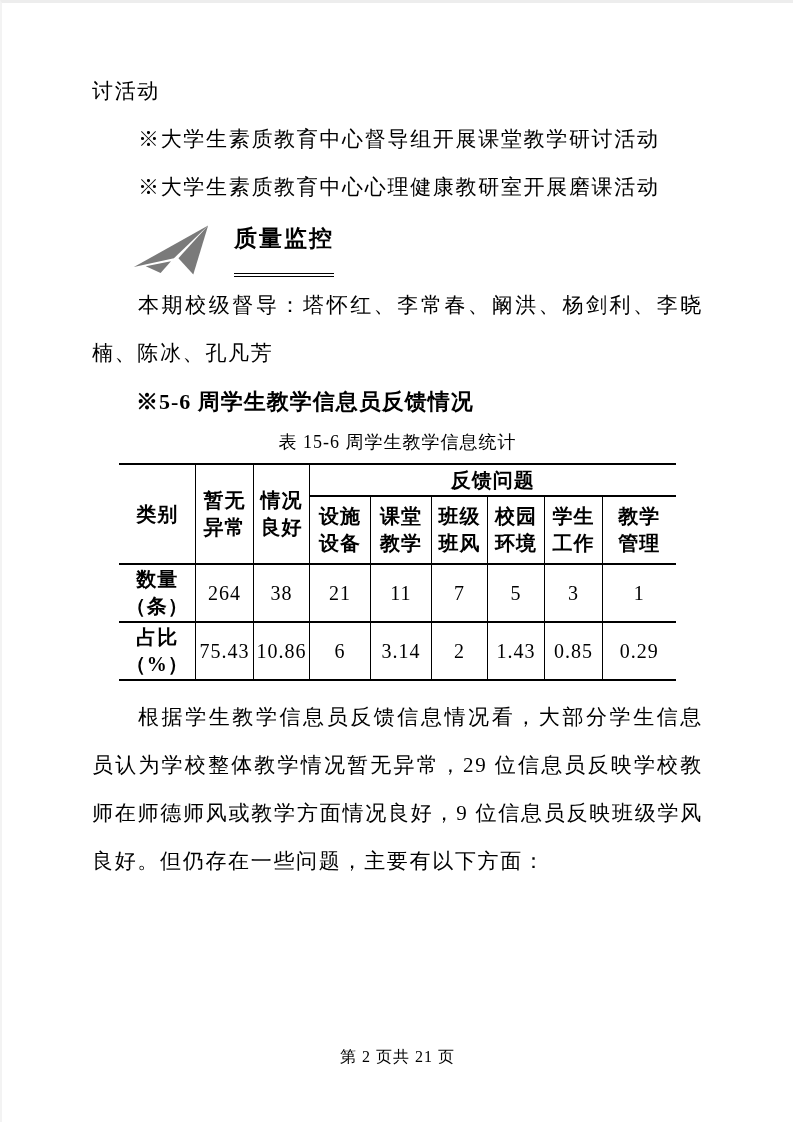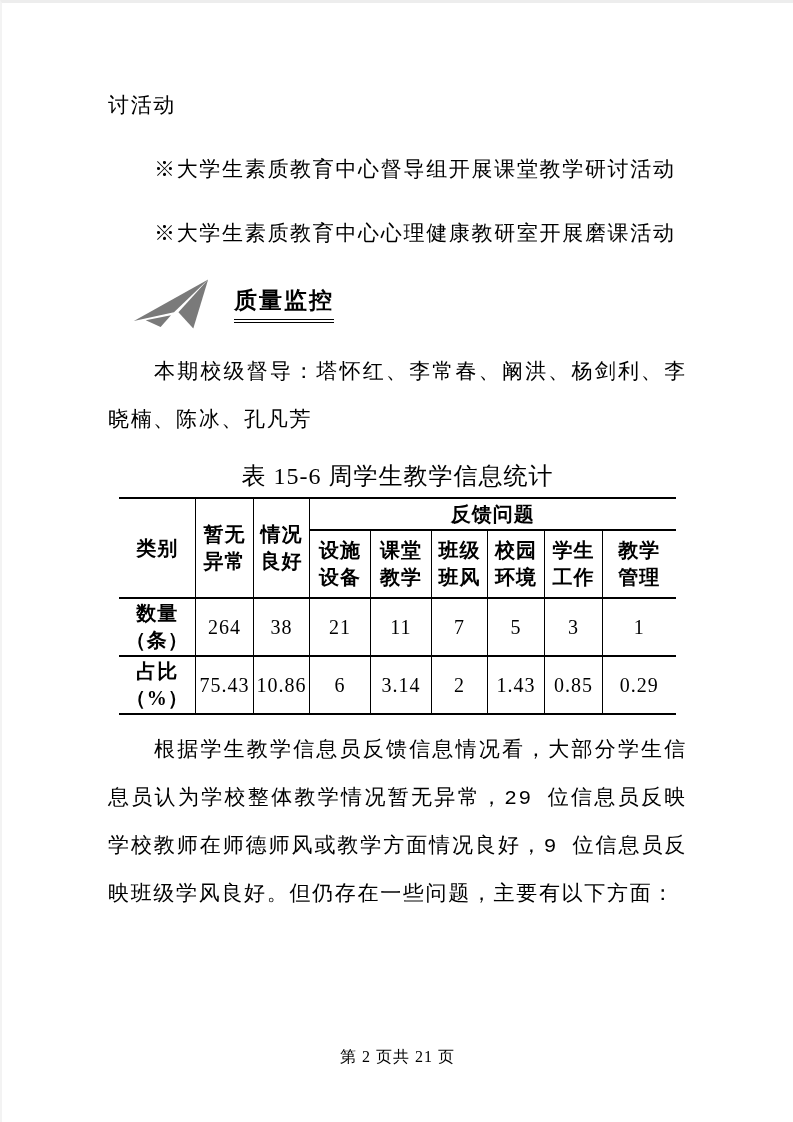--- a/index.html
+++ b/index.html
@@ -18,56 +18,55 @@
   .page {
     box-sizing: border-box;
     padding: 64px 90px 0 90px;
     height: 100%;
   }
   .body-text {
     font-size: 21px;
     line-height: 48px;
     letter-spacing: 0.08em;
     text-align: justify;
-    margin: 16px;
-    font-family: Liberation Mono, monospace;
+    margin: 0;
   }
   .cont-line { text-indent: 0; }
   .bullet-line { text-indent: 46px; text-align: left; }
   .indent2 { text-indent: 46px; }
 
   .section-heading {
     display: flex;
     align-items: center;
     margin: 10px 0 2px 40px;
     height: 58px;
   }
   .plane-icon { width: 78px; height: 52px; flex: 0 0 auto; }
   .section-title {
     margin-left: 24px;
     font-family: "Liberation Sans", "DejaVu Sans", sans-serif;
     font-weight: bold;
     font-size: 23px;
     letter-spacing: 2px;
     border-bottom: 4px double #000;
-    padding-bottom: 3px;
+    padding-bottom: 19px;
   }
 
   .subsection-title {
     font-size: 22px;
     font-weight: bold;
     letter-spacing: 1px;
     margin: 2px 0 0 0;
     line-height: 46px;
     text-indent: 44px;
   }
 
   .table-caption {
     text-align: center;
-    font-size: 24px;
+    font-size: 18px;
     letter-spacing: 1px;
     margin: 2px 0 6px 0;
     line-height: 30px;
   }
 
   table.stats {
     border-collapse: collapse;
     margin: 0 auto;
     width: 556px;
     table-layout: fixed;
@@ -118,20 +117,21 @@
       <polygon points="0,58 100,2 54,46" fill="#7a7a7a"></polygon>
       <polygon points="60,46 100,2 80,68" fill="#7a7a7a"></polygon>
       <polygon points="16,57 50,50 36,66" fill="#7a7a7a"></polygon>
     </svg>
     <span class="section-title">质量监控</span>
   </div>
 
 
   <p class="body-text indent2">本期校级督导：塔怀红、李常春、阚洪、杨剑利、李晓楠、陈冰、孔凡芳</p>
 
+  <p class="subsection-title">※5-6 周学生教学信息员反馈情况</p>
 
 
   <p class="table-caption">表 15-6 周学生教学信息统计</p>
 
   <table class="stats">
     <colgroup>
       <col style="width:76px">
         <col style="width:58px">
         <col style="width:56px">
       <col style="width:61px">

